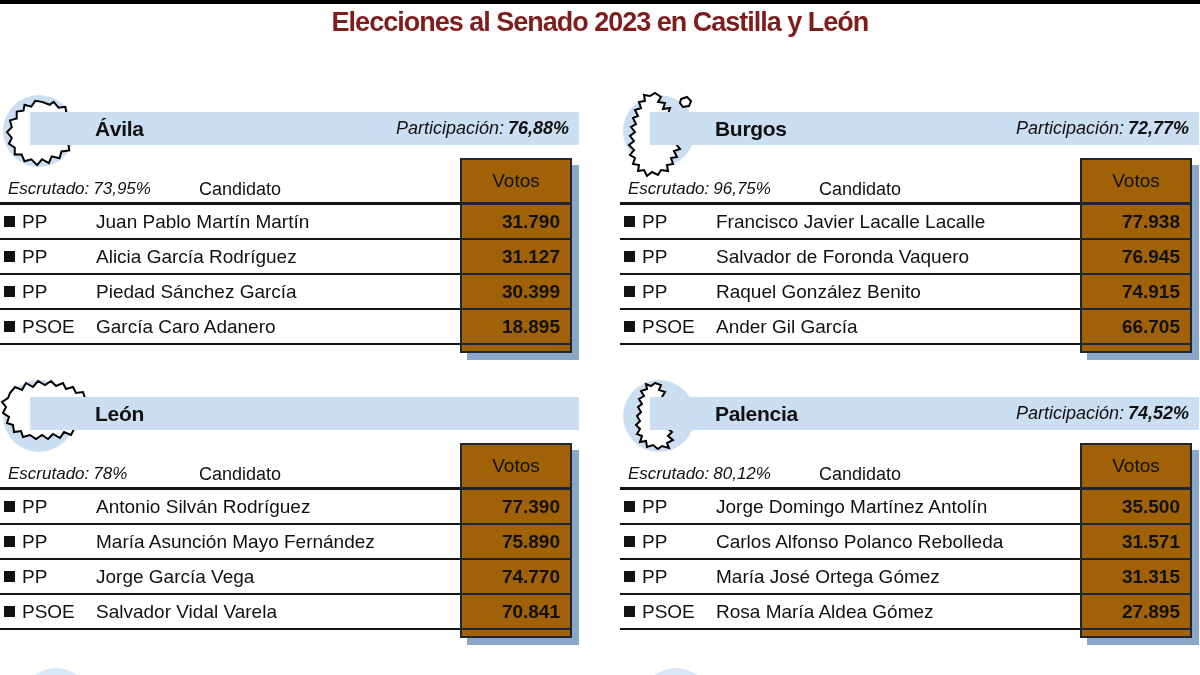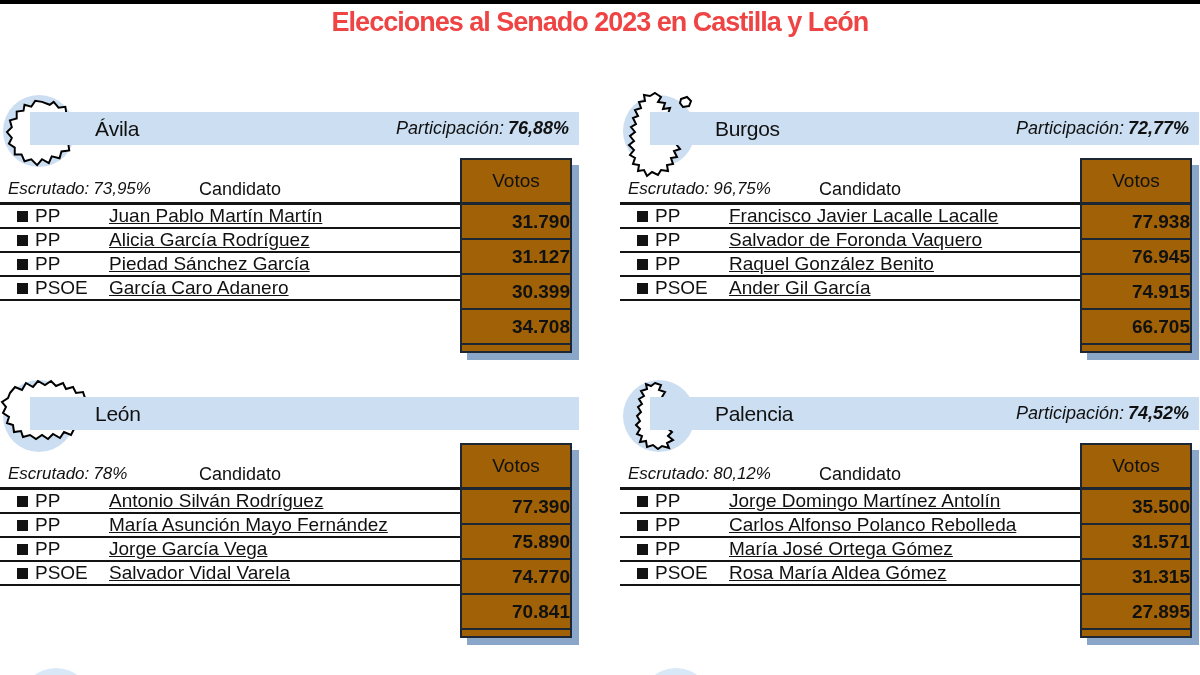--- a/index.html
+++ b/index.html
@@ -5,21 +5,21 @@
   html,body{margin:0;padding:0;}
   body{
     width:1200px;height:675px;position:relative;overflow:hidden;
     background:#ffffff;
     font-family:"Liberation Sans", sans-serif;
     color:#111;
   }
   .top-rule{position:absolute;left:0;top:0;width:1200px;height:4px;background:#000;}
   .title{
     position:absolute;left:0;top:7px;width:1200px;margin:0;
-    text-align:center;font-size:27px;font-weight:bold;letter-spacing:-1px;color:#ef4444;
+    text-align:center;font-size:27px;font-weight:bold;letter-spacing:-1px;color:#7f1d1d;
   }
 
   .panel{position:absolute;width:579px;height:268px;}
   #panel-avila   {left:0;   top:95px;}
   #panel-burgos  {left:620px;top:95px;}
   #panel-leon    {left:0;   top:380px;}
   #panel-palencia{left:620px;top:380px;}
 
   .icon-circle{
     position:absolute;left:3px;top:0;width:72px;height:72px;border-radius:50%;
@@ -30,21 +30,21 @@
   .map-burgos  {left:5px;  top:-8px; width:68px;height:92px;}
   .map-leon    {left:0px;  top:-3px; width:94px;height:64px;}
   .map-palencia{left:11px; top:0px;  width:52px;height:70px;}
   .map-svg path{fill:#ffffff;stroke:#000;stroke-width:2;stroke-linejoin:miter;}
 
   .bar{
     position:absolute;left:30px;top:17px;width:549px;height:33px;background:#cbdef2;
     display:flex;align-items:center;justify-content:space-between;
     box-sizing:border-box;padding:0 10px 0 65px;
   }
-  .prov-name{font-size:21px;font-weight:normal;letter-spacing:-0.3px;}
+  .prov-name{font-size:21px;font-weight:bold;letter-spacing:-0.3px;}
   .part{font-size:18px;font-style:italic;white-space:nowrap;}
   .part .part-value{font-weight:bold;margin-left:4px;}
 
   .escr{
     position:absolute;left:8px;top:84px;font-size:17px;font-style:italic;white-space:nowrap;
   }
   .escr .escr-value{margin-left:4px;}
   .cand-head{
     position:absolute;left:170px;top:84px;width:140px;text-align:center;font-size:18px;
   }
@@ -53,34 +53,34 @@
     position:absolute;left:460px;top:63px;width:112px;height:195px;
     background:#a16207;border:2px solid #1d2734;box-sizing:border-box;
     box-shadow:7px 7px 0 #8aa6c8;
   }
   .vhead{
     height:42px;line-height:42px;text-align:center;font-size:19px;
     border-bottom:3px solid #1d2734;
   }
   .vcell{
     height:35px;line-height:33px;box-sizing:border-box;border-bottom:2px solid #1d2734;
-    text-align:right;font-size:19px;font-weight:bold;
+    text-align:right;padding-right:10px;font-size:19px;font-weight:bold;
   }
 
   .rows{
     position:absolute;left:0;top:107px;width:460px;
     border-top:3px solid #141414;
   }
   .row{
-    height:24px;box-sizing:border-box;border-bottom:2px solid #141414;
-    display:flex;align-items:center;padding-left:17px;font-size:19px;
+    height:35px;box-sizing:border-box;border-bottom:2px solid #141414;
+    display:flex;align-items:center;padding-left:4px;font-size:19px;
   }
   .bullet{width:11px;height:11px;background:#121212;margin-right:7px;flex:0 0 auto;}
   .party{width:74px;flex:0 0 auto;}
-  .cname{white-space:nowrap;text-decoration:underline;}
+  .cname{white-space:nowrap;}
 
   .hint-circle{
     position:absolute;top:668px;width:72px;height:72px;border-radius:50%;background:#d9e8f7;
   }
   #hint-left{left:20px;} #hint-right{left:640px;}
 </style>
 </head>
 <body>
 
 <div class="top-rule"></div>
@@ -95,21 +95,21 @@
     <span class="prov-name">Ávila</span>
     <span class="part"><span class="part-label">Participación:</span><span class="part-value">76,88%</span></span>
   </div>
   <div class="escr"><span>Escrutado:</span><span class="escr-value">73,95%</span></div>
   <div class="cand-head">Candidato</div>
   <div class="vbox">
     <div class="vhead">Votos</div>
     <div class="vcell">31.790</div>
     <div class="vcell">31.127</div>
     <div class="vcell">30.399</div>
-    <div class="vcell">34.708</div>
+    <div class="vcell">18.895</div>
   </div>
   <div class="rows">
     <div class="row">
         <span class="bullet"></span>
         <span class="party">PP</span>
         <span class="cname">Juan Pablo Martín Martín</span>
       </div>
     <div class="row">
         <span class="bullet"></span>
         <span class="party">PP</span>

